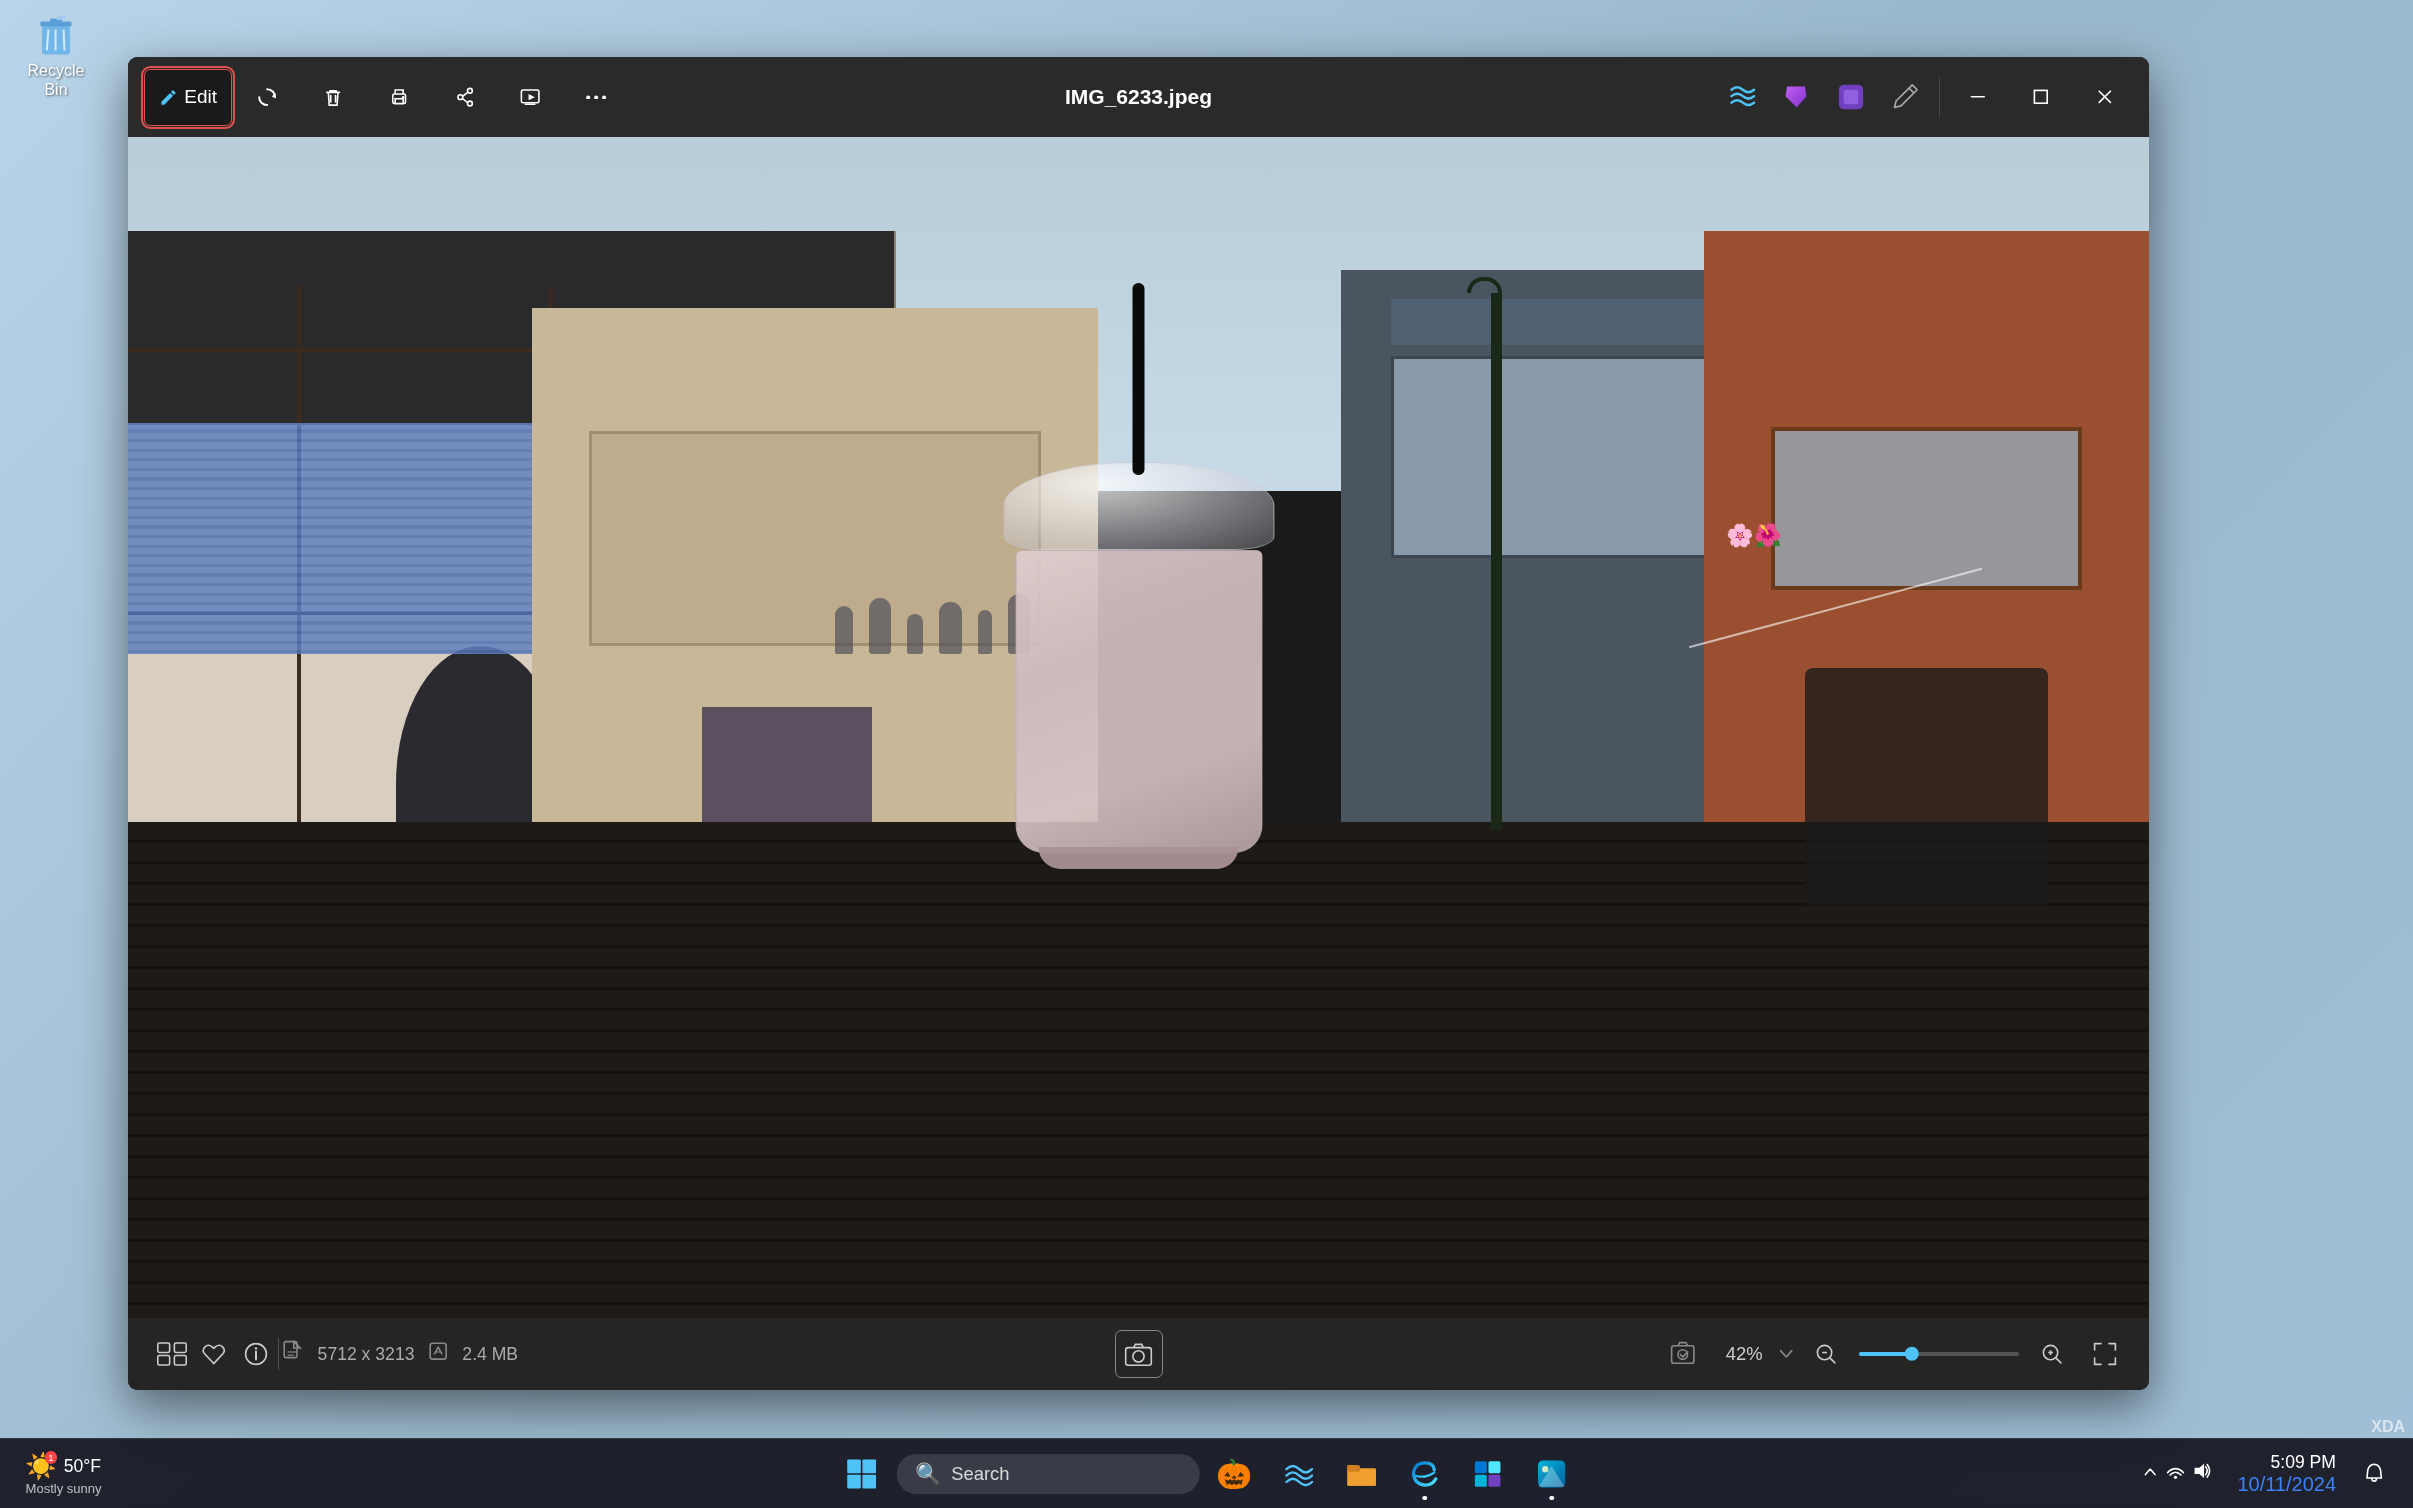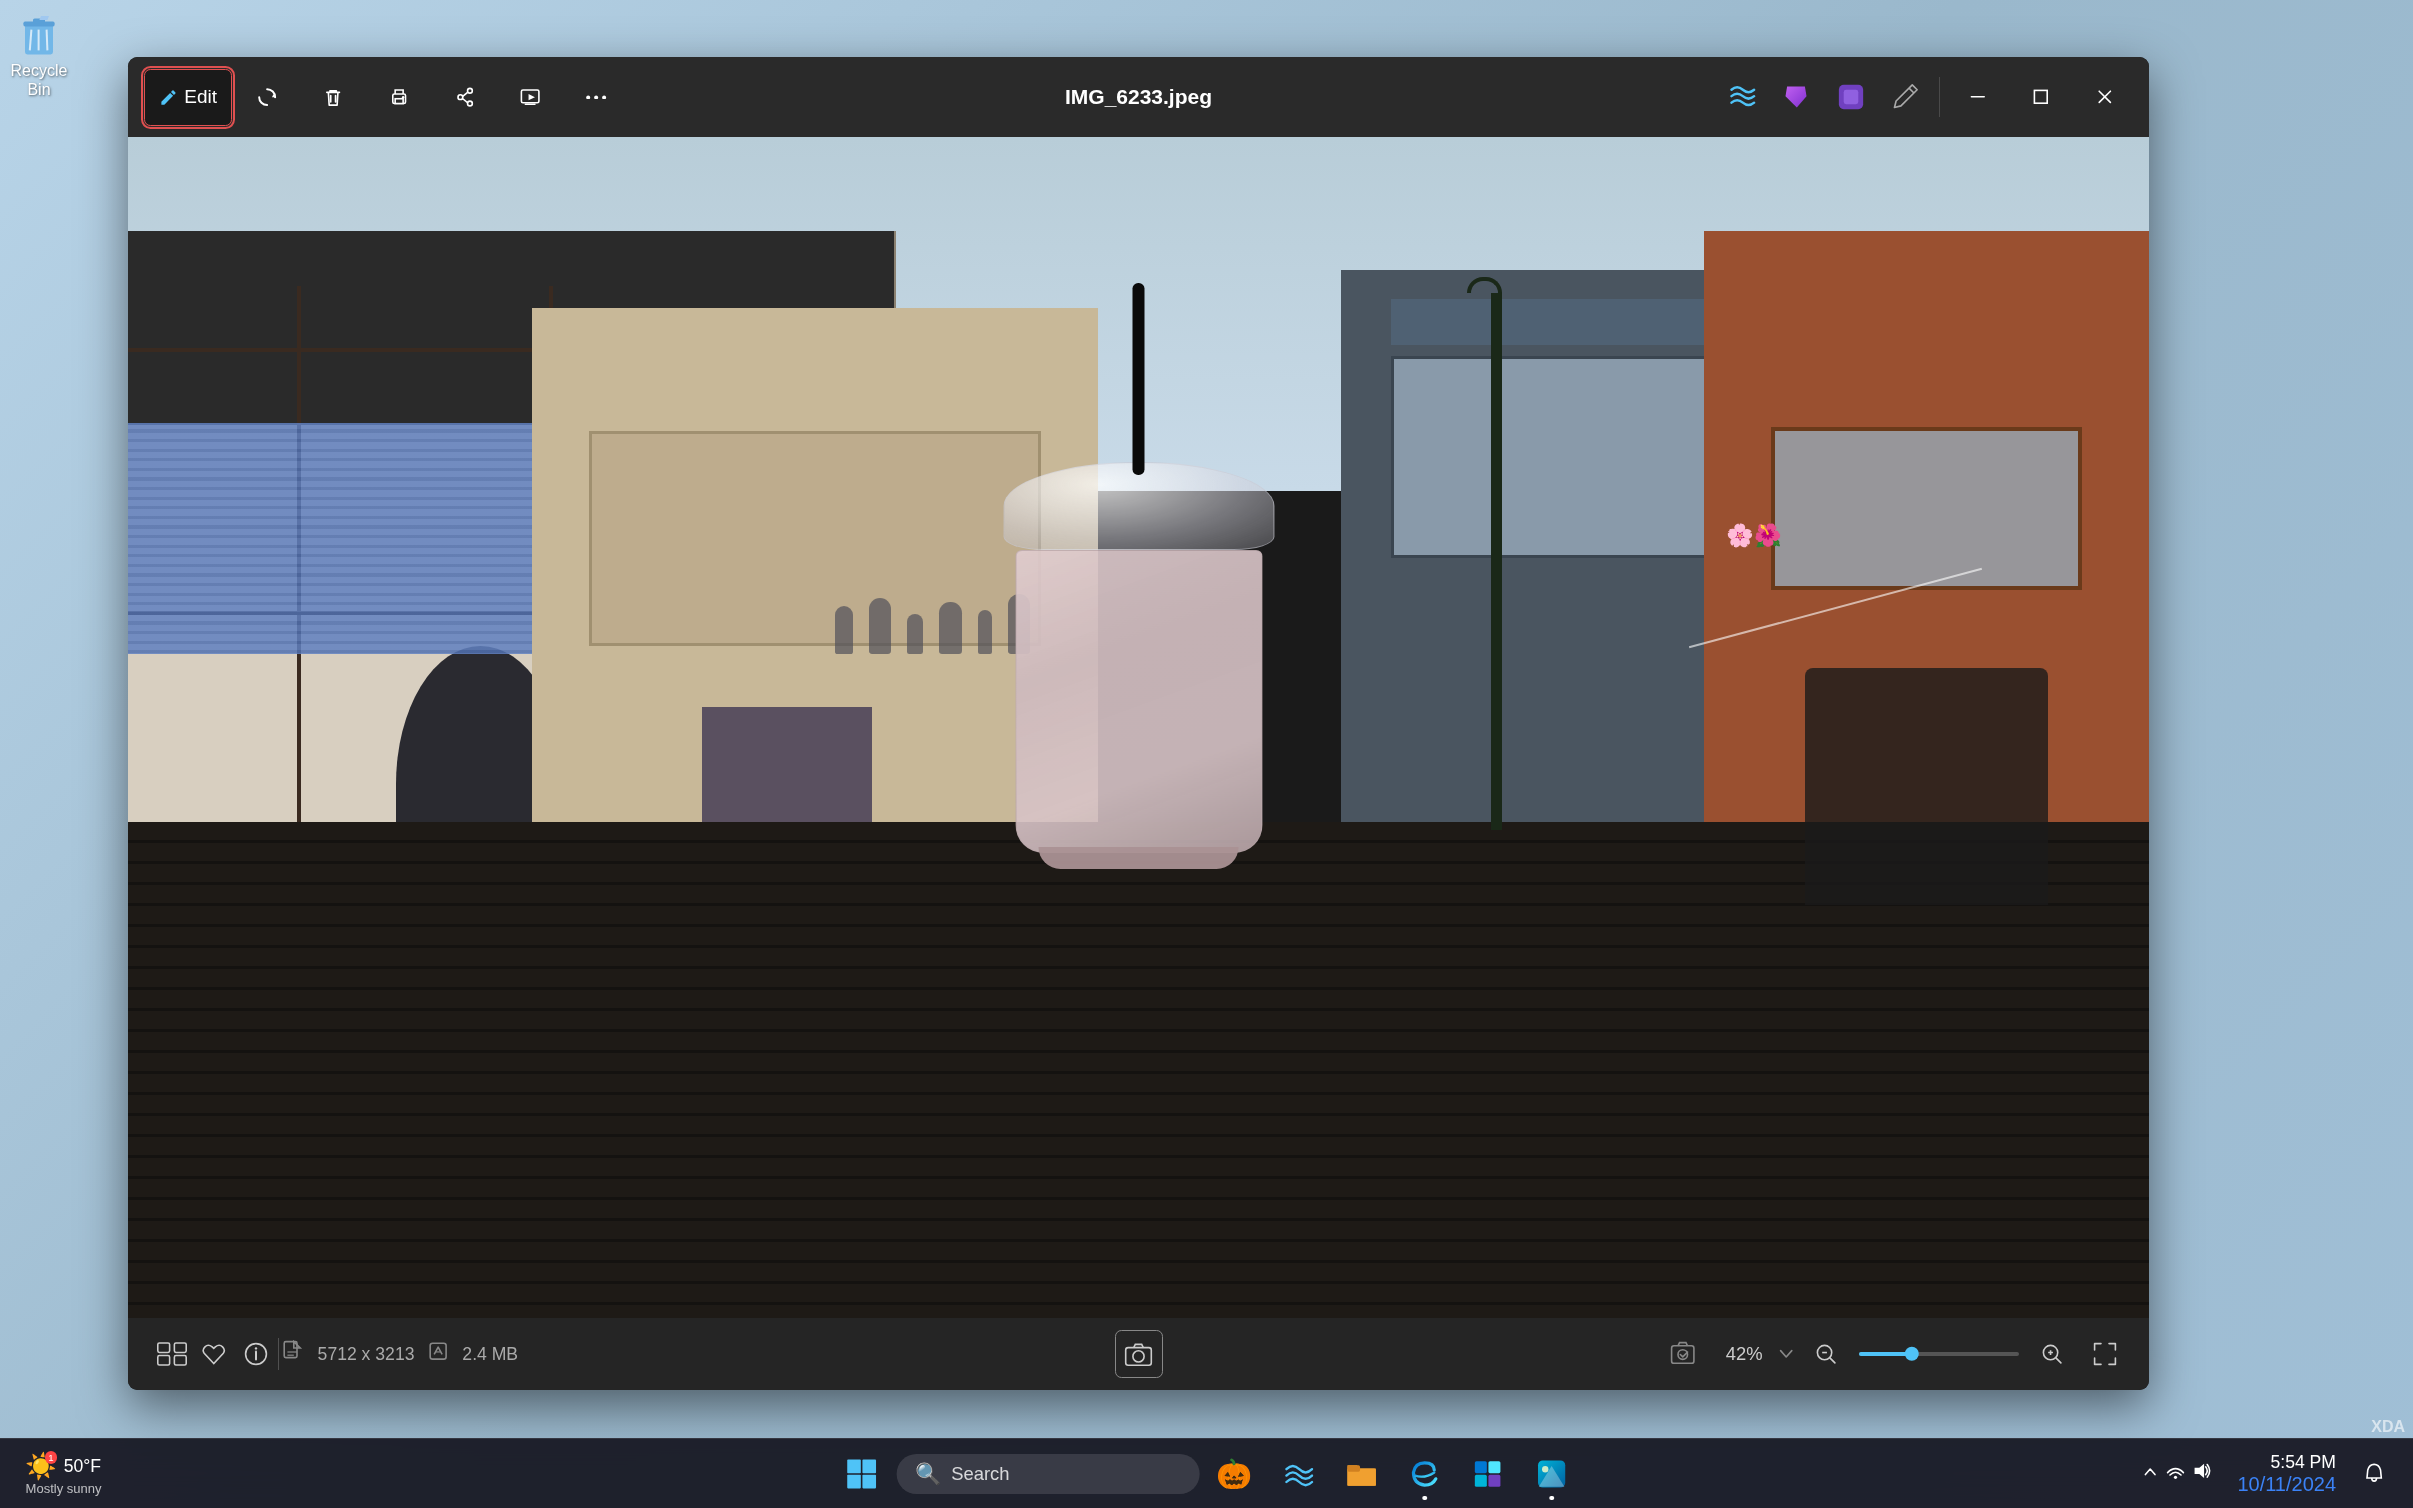--- a/index.html
+++ b/index.html
@@ -18,21 +18,21 @@
       width: 100%;
       height: 100%;
       position: relative;
       background: linear-gradient(135deg, #b8d4e8 0%, #9ab8cc 50%, #a0bfd6 100%);
     }
 
     
     .desktop-icon {
       position: absolute;
       top: 6.4px;
-      left: 3px;
+      left: 20px;
       display: flex;
       flex-direction: column;
       align-items: center;
       width: 72px;
       cursor: pointer;
       padding: 3.2px;
     }
 
     .desktop-icon-img {
       width: 48px;
@@ -1133,21 +1133,21 @@
         <span class="tray-icon">
           <svg width="19" height="17.6" viewBox="0 0 24 22" fill="none">
             <polygon points="2,7 8,7 14,2 14,20 8,15 2,15" fill="white"></polygon>
             <path d="M16 6 Q20 11 16 16" stroke="white" stroke-width="2" fill="none" stroke-linecap="round"></path>
             <path d="M18 3 Q24 11 18 19" stroke="white" stroke-width="2" fill="none" stroke-linecap="round"></path>
           </svg>
         </span>
       </div>
 
       <div class="datetime">
-        <span class="time-text">5:54 PM</span>
+        <span class="time-text">5:09 PM</span>
         <span class="date-text">10/11/2024</span>
       </div>
 
       <div class="notif-btn">
         <svg width="22.3" height="22.3" viewBox="0 0 28 28" fill="none">
           <path d="M14 3 Q20 3 22 10 L23 20 L5 20 L6 10 Q8 3 14 3" stroke="white" stroke-width="2" fill="none"></path>
           <path d="M11 20 Q11 24 14 24 Q17 24 17 20" stroke="white" stroke-width="2" fill="none"></path>
         </svg>
       </div>
     </div>

